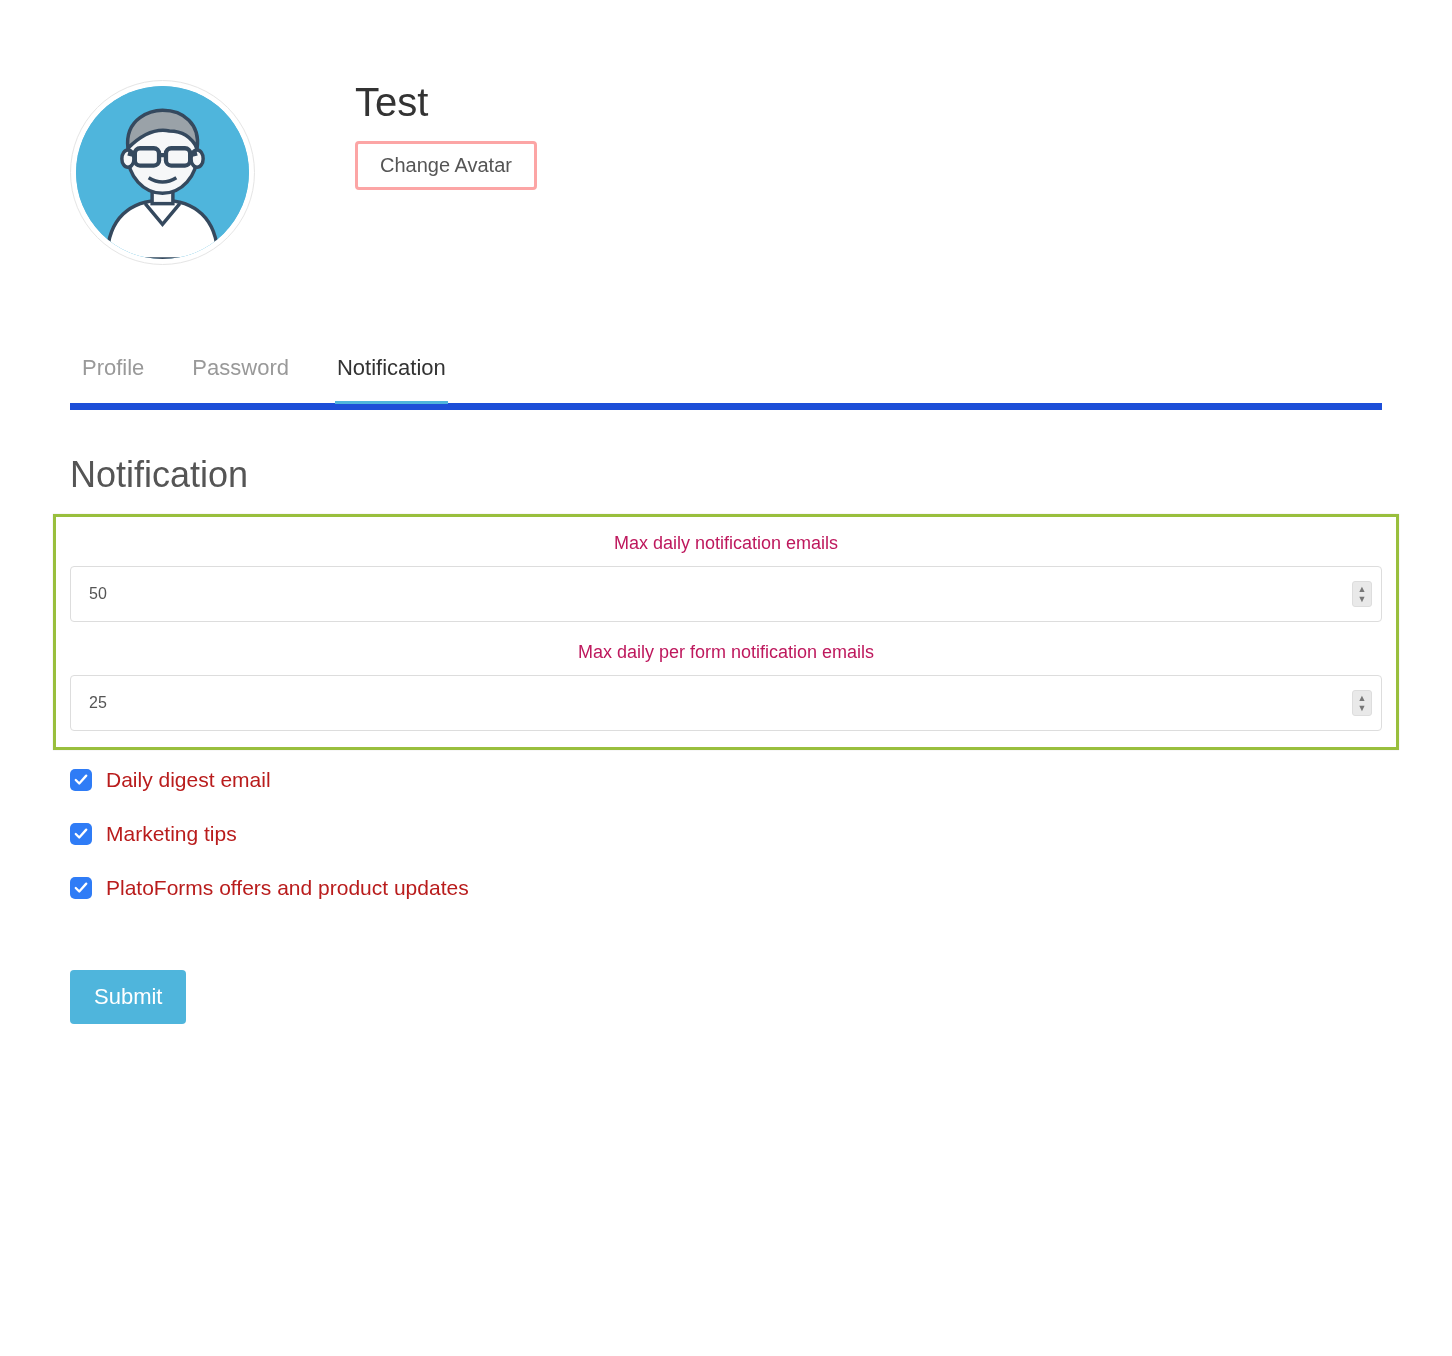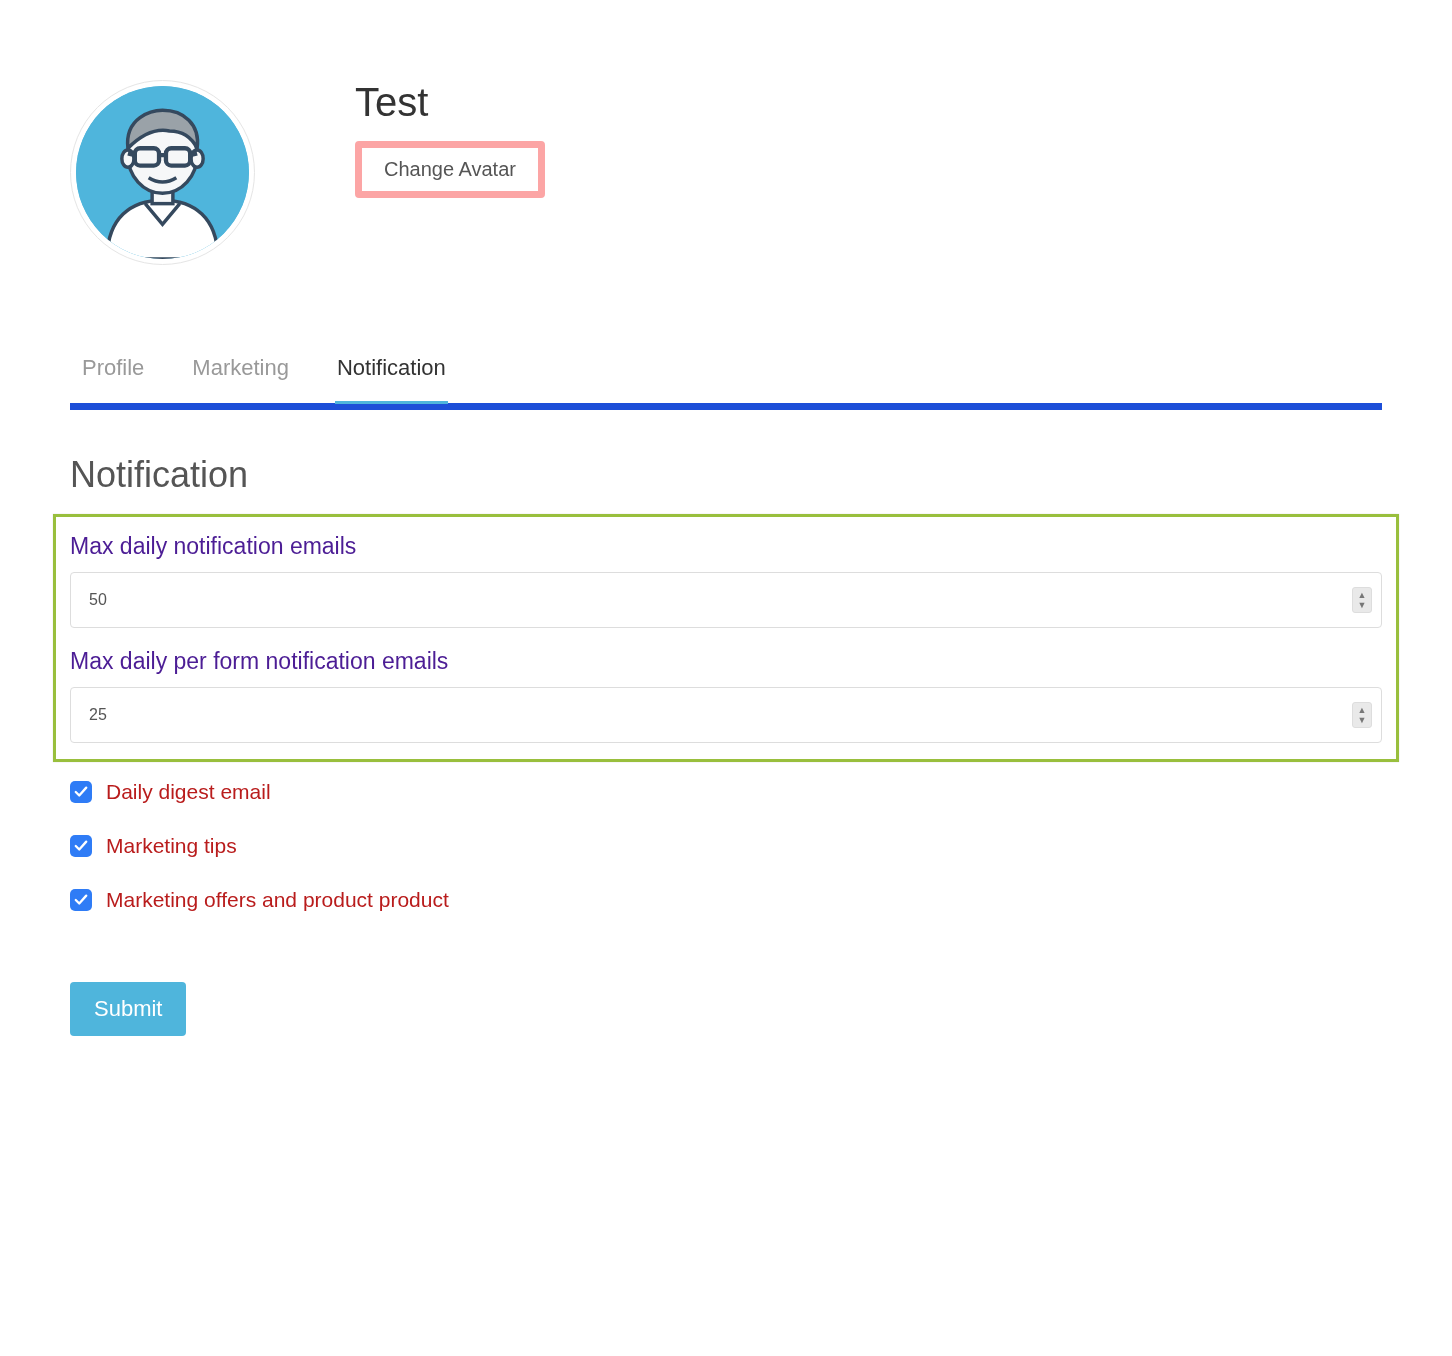--- a/index.html
+++ b/index.html
@@ -46,21 +46,21 @@
   }
   .user-name {
     font-size: 40px;
     font-weight: 400;
     color: #333;
     margin: 0 0 16px 0;
   }
   .change-avatar-btn {
     display: inline-block;
     padding: 10px 22px;
-    border: 7px solid #fca5a5;
+    border: 3px solid #fca5a5;
     border-radius: 4px;
     background: #fff;
     color: #555;
     font-size: 20px;
     cursor: pointer;
   }
   .tabs {
     display: flex;
     gap: 44px;
     border-bottom: 7px solid #1d4ed8;
@@ -89,23 +89,24 @@
     border: 3px solid #99bf3d;
     padding: 16px 14px 12px 14px;
     margin: 0 -17px 10px -17px;
     box-shadow: 0 0 1px rgba(0,0,0,0.2);
   }
   .field {
     margin-bottom: 20px;
   }
   .field:last-child { margin-bottom: 4px; }
   .field-label {
-    font-size: 23px;
-    color: #4c1d95;
+    font-size: 18px;
+    color: #be185d;
     margin-bottom: 12px;
+    text-align: center;
   }
   .number-input-wrap {
     position: relative;
     width: 100%;
   }
   .number-input {
     width: 100%;
     height: 56px;
     padding: 0 50px 0 18px;
     font-size: 16px;
@@ -202,21 +203,21 @@
       </div>
     </div>
     <div class="user-meta">
       <h1 class="user-name">Test</h1>
       <button class="change-avatar-btn">Change Avatar</button>
     </div>
   </div>
 
   <div class="tabs">
     <div class="tab">Profile</div>
-    <div class="tab">Marketing</div>
+    <div class="tab">Password</div>
     <div class="tab active">Notification</div>
   </div>
 
   <h2 class="section-title">Notification</h2>
 
   <div class="highlight-box">
 
     <div class="field">
       <div class="field-label">Max daily notification emails</div>
       <div class="number-input-wrap">
@@ -260,20 +261,20 @@
       </div>
       <span>Marketing tips</span>
     </div>
 
     <div class="check-row">
       <div class="check-box">
         <svg viewBox="0 0 16 16">
             <path d="M2 8 L6 12 L14 3" stroke="#fff" stroke-width="2.6" fill="none" stroke-linecap="round" stroke-linejoin="round"></path>
           </svg>
       </div>
-      <span>Marketing offers and product product</span>
+      <span>PlatoForms offers and product updates</span>
     </div>
 
   </div>
 
   <button class="submit-btn">Submit</button>
 
 </div>
 
 </body></html>

